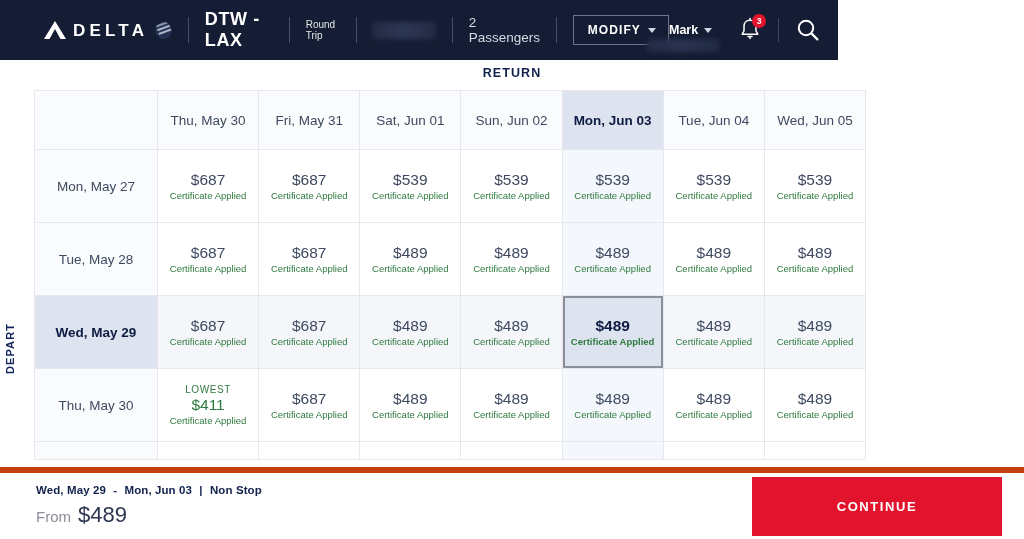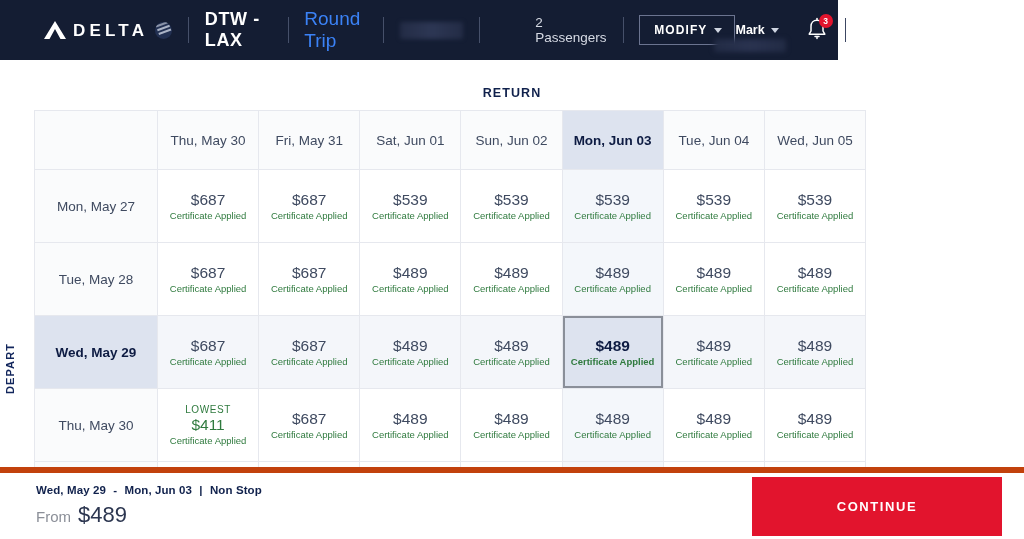--- a/index.html
+++ b/index.html
@@ -31,27 +31,27 @@
   }
   .sky-badge::before {
     content: ""; position: absolute; left: 2px; top: 5px;
     width: 13px; height: 2px; background: #aab3c6;
     transform: rotate(-20deg); box-shadow: 0 4px 0 #aab3c6, 0 -4px 0 #8a93a8;
   }
   .divider { width: 1px; height: 26px; background: #46506a; margin: 0 16px; }
   .route {
     color: #ffffff; font-size: 18px; font-weight: 700; letter-spacing: 0.6px;
   }
-  .triptype { color: #3b82f6; font-size: 19px; }
+  .triptype { color: #e5e5e5; font-size: 10px; }
   .redacted-dates {
     width: 92px; height: 17px; border-radius: 2px;
     background: linear-gradient(90deg,#232c46,#2d3754,#232c46);
     filter: blur(2px);
   }
-  .pax { color: #d6dae4; font-size: 13.5px; margin-left: 40px; }
+  .pax { color: #d6dae4; font-size: 13.5px; }
   .modify-btn {
     border: 1px solid #6a7characters; }
   .modify-btn {
     border: 1px solid #6b7490; color: #ffffff;
     font-size: 12px; font-weight: 700; letter-spacing: 1.1px;
     padding: 7px 12px 7px 14px; background: transparent;
     display: flex; align-items: center; gap: 7px; cursor: pointer;
   }
   .caret-sm {
     width: 0; height: 0; border-left: 4px solid transparent;
@@ -76,21 +76,21 @@
     min-width: 14px; height: 14px; border-radius: 50%;
     display: flex; align-items: center; justify-content: center;
   }
   .nav-div2 { width: 1px; height: 24px; background: #3c4662; margin: 0 16px; }
   .search-btn { width: 26px; height: 26px; cursor: pointer; }
 
   
   .return-label {
     text-align: center; color: #10214c;
     font-size: 12.5px; font-weight: 700; letter-spacing: 1.1px;
-    padding: 26px 0 10px 0;
+    padding: 6px 0 10px 0;
   }
 
   
   .matrix-area { position: relative; padding: 0 22px 0 34px; }
   .depart-label {
     position: absolute; left: 4px; top: 284px;
     color: #12265c; font-size: 11px; font-weight: 700; letter-spacing: 1.1px;
     transform: rotate(-90deg); transform-origin: left top;
     white-space: nowrap;
   }

